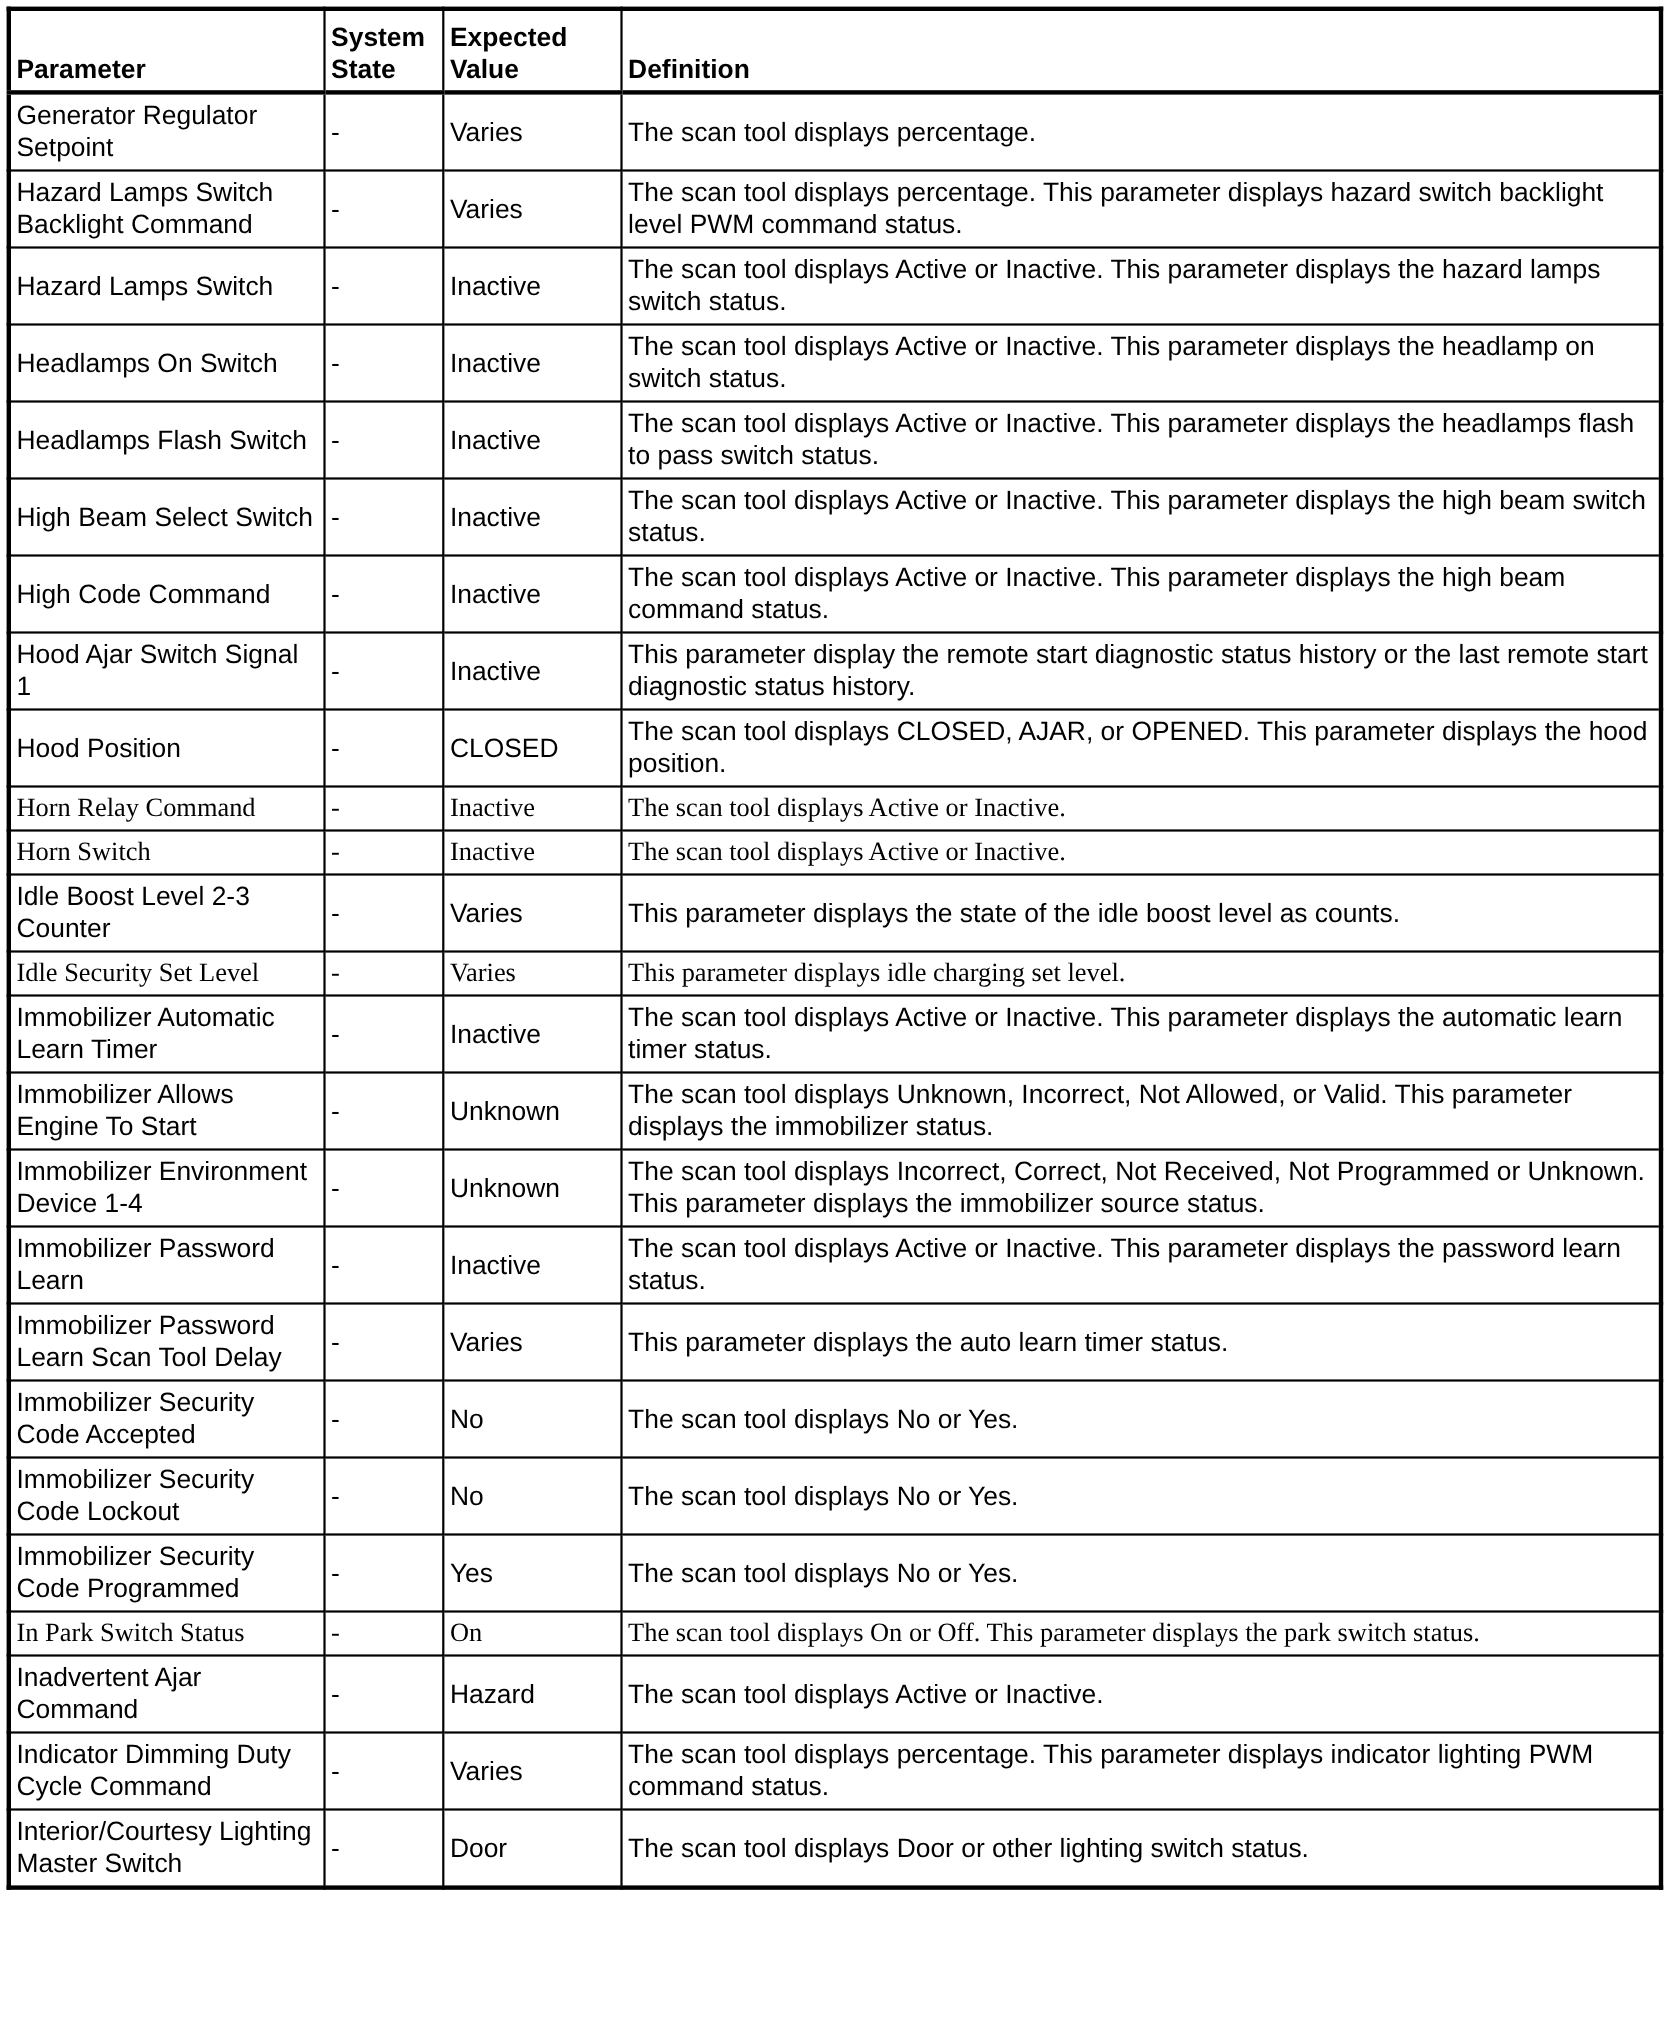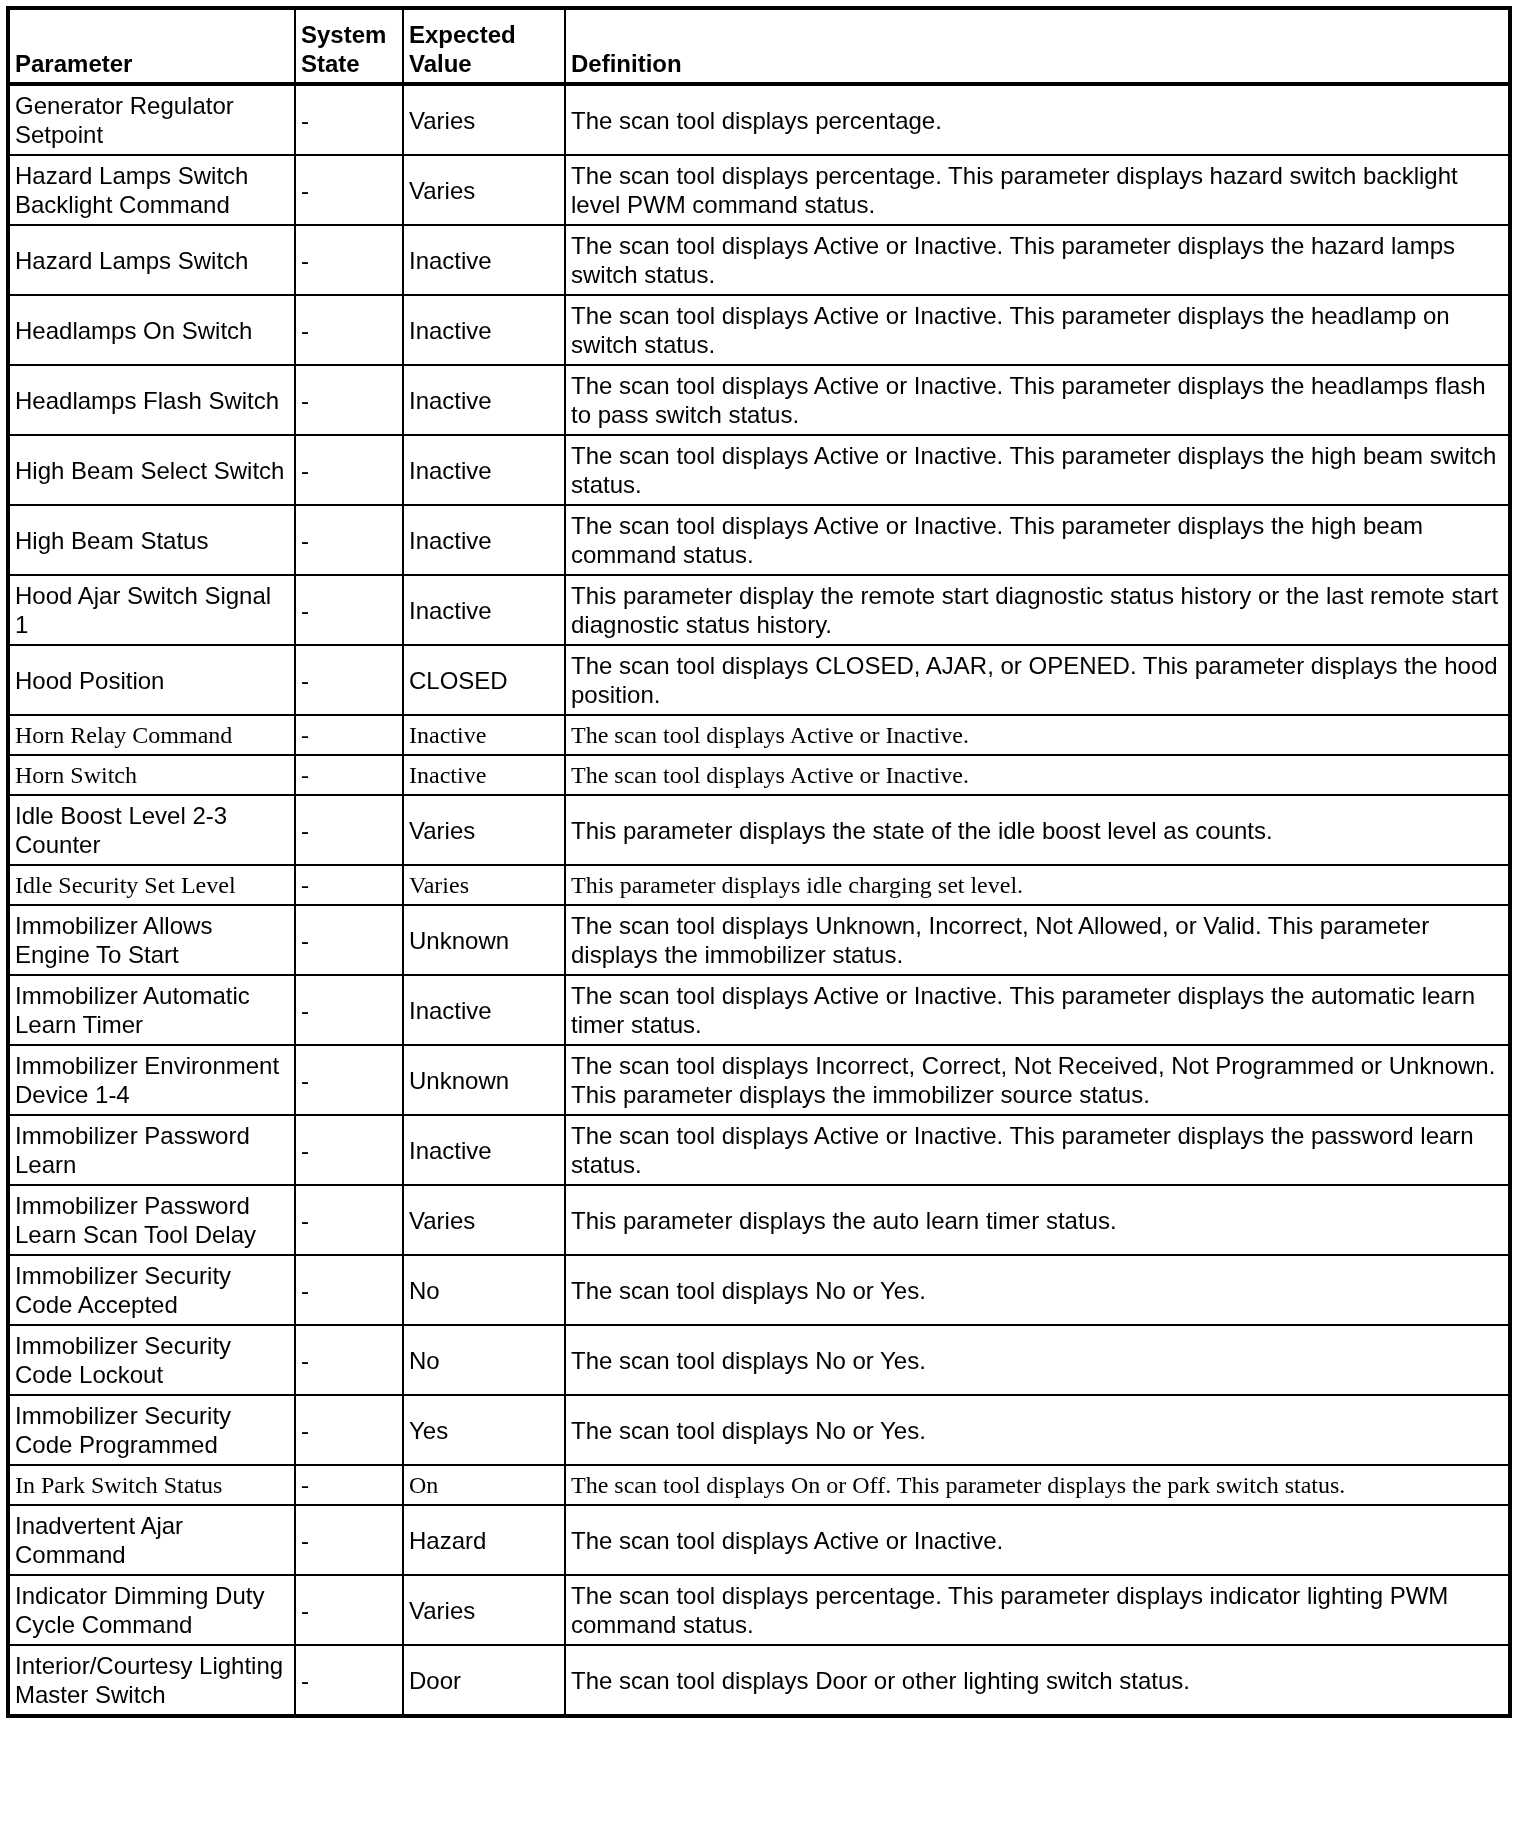--- a/index.html
+++ b/index.html
@@ -60,21 +60,21 @@
         <td>Inactive</td>
         <td>The scan tool displays Active or Inactive. This parameter displays the headlamps flash to pass switch status.</td>
       </tr>
       <tr>
         <td>High Beam Select Switch</td>
         <td>-</td>
         <td>Inactive</td>
         <td>The scan tool displays Active or Inactive. This parameter displays the high beam switch status.</td>
       </tr>
       <tr>
-        <td>High Beam Status</td>
+        <td>High Code Command</td>
         <td>-</td>
         <td>Inactive</td>
         <td>The scan tool displays Active or Inactive. This parameter displays the high beam command status.</td>
       </tr>
       <tr>
         <td>Hood Ajar Switch Signal 1</td>
         <td>-</td>
         <td>Inactive</td>
         <td>This parameter display the remote start diagnostic status history or the last remote start diagnostic status history.</td>
       </tr>
@@ -102,30 +102,30 @@
         <td>Varies</td>
         <td>This parameter displays the state of the idle boost level as counts.</td>
       </tr>
       <tr class="short">
         <td>Idle Security Set Level</td>
         <td>-</td>
         <td>Varies</td>
         <td>This parameter displays idle charging set level.</td>
       </tr>
       <tr>
+        <td>Immobilizer Automatic Learn Timer</td>
+        <td>-</td>
+        <td>Inactive</td>
+        <td>The scan tool displays Active or Inactive. This parameter displays the automatic learn timer status.</td>
+      </tr>
+      <tr>
         <td>Immobilizer Allows Engine To Start</td>
         <td>-</td>
         <td>Unknown</td>
         <td>The scan tool displays Unknown, Incorrect, Not Allowed, or Valid. This parameter displays the immobilizer status.</td>
-      </tr>
-      <tr>
-        <td>Immobilizer Automatic Learn Timer</td>
-        <td>-</td>
-        <td>Inactive</td>
-        <td>The scan tool displays Active or Inactive. This parameter displays the automatic learn timer status.</td>
       </tr>
       <tr>
         <td>Immobilizer Environment Device 1-4</td>
         <td>-</td>
         <td>Unknown</td>
         <td>The scan tool displays Incorrect, Correct, Not Received, Not Programmed or Unknown. This parameter displays the immobilizer source status.</td>
       </tr>
       <tr>
         <td>Immobilizer Password Learn</td>
         <td>-</td>

